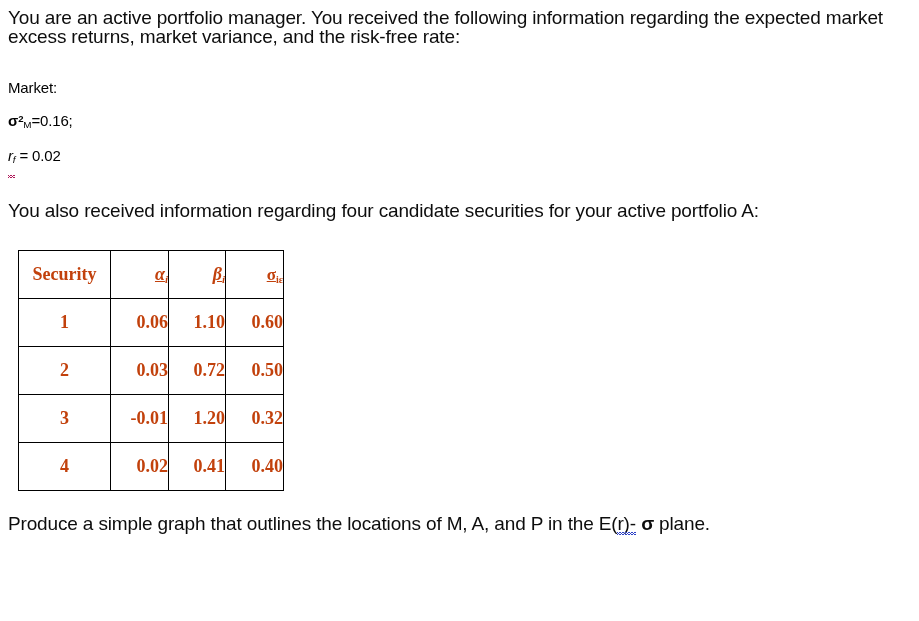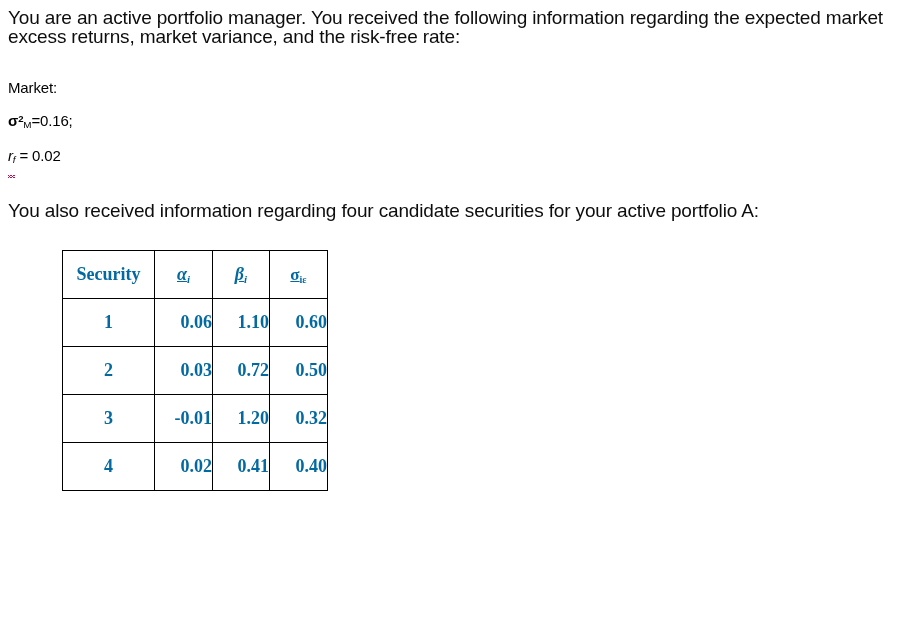--- a/index.html
+++ b/index.html
@@ -85,37 +85,36 @@
   
   .tbl-wrap {
     margin-top: 30px;
     margin-left: 10px;
   }
   table.sec-table {
     border-collapse: collapse;
     font-family: "Liberation Serif", "DejaVu Serif", serif;
     font-weight: bold;
     font-size: 18px;
-    color: #0369a1;
+    color: #c2410c;
     table-layout: fixed;
-    margin-left: 44px;
   }
   table.sec-table td, table.sec-table th {
     border: 1.3px solid #000000;
     padding: 0;
     height: 47px;
     vertical-align: middle;
   }
   .col-sec  { width: 92px; }
   .col-num  { width: 58px; }
   .col-num2 { width: 57px; }
   .col-num3 { width: 58px; }
 
   th.h-sec { text-align: center; padding-left: 2px; }
-  th.h-g   { text-align: center; padding-right: 9px; font-weight: bold; text-decoration: underline; }
+  th.h-g   { text-align: right; padding-right: 9px; font-weight: bold; text-decoration: underline; }
   td.c-sec { text-align: center; }
   td.c-num { text-align: right; padding-right: 9px; }
 
   .greek-it {
     font-family: "Liberation Serif", "DejaVu Serif", serif;
     font-style: italic;
     font-weight: bold;
     font-size: 18px;
   }
   .greek-up {
@@ -203,14 +202,18 @@
         <tr>
           <td class="c-sec">4</td>
           <td class="c-num">0.02</td>
           <td class="c-num">0.41</td>
           <td class="c-num">0.40</td>
         </tr>
       </tbody>
     </table>
   </div>
 
+  <p class="para para-produce">
+    <span>Produce a simple graph that outlines the locations of M, A, and P in the E(</span><span class="sq sq-blue">r)-</span>
+    <span class="sigma-bold">σ</span><span> plane.</span>
+  </p>
 
 </div>
 
 </body></html>

